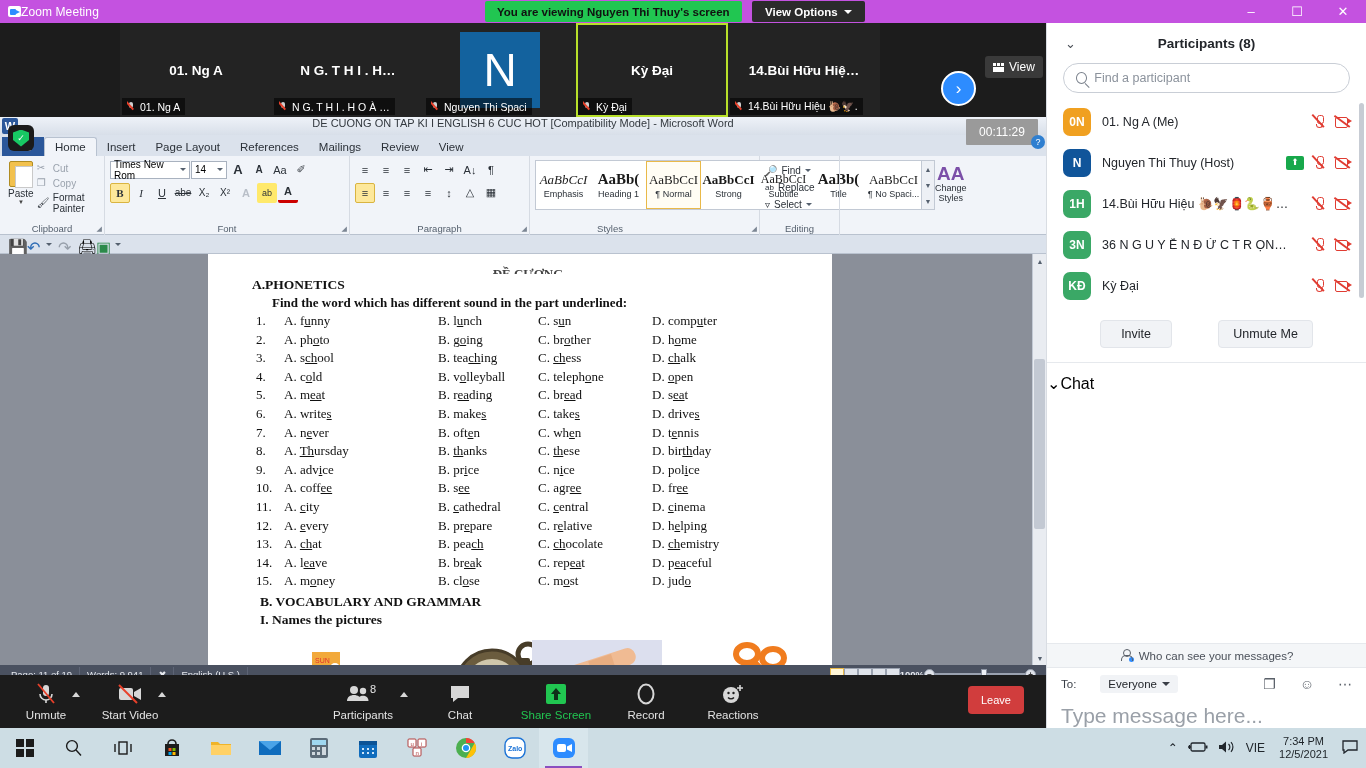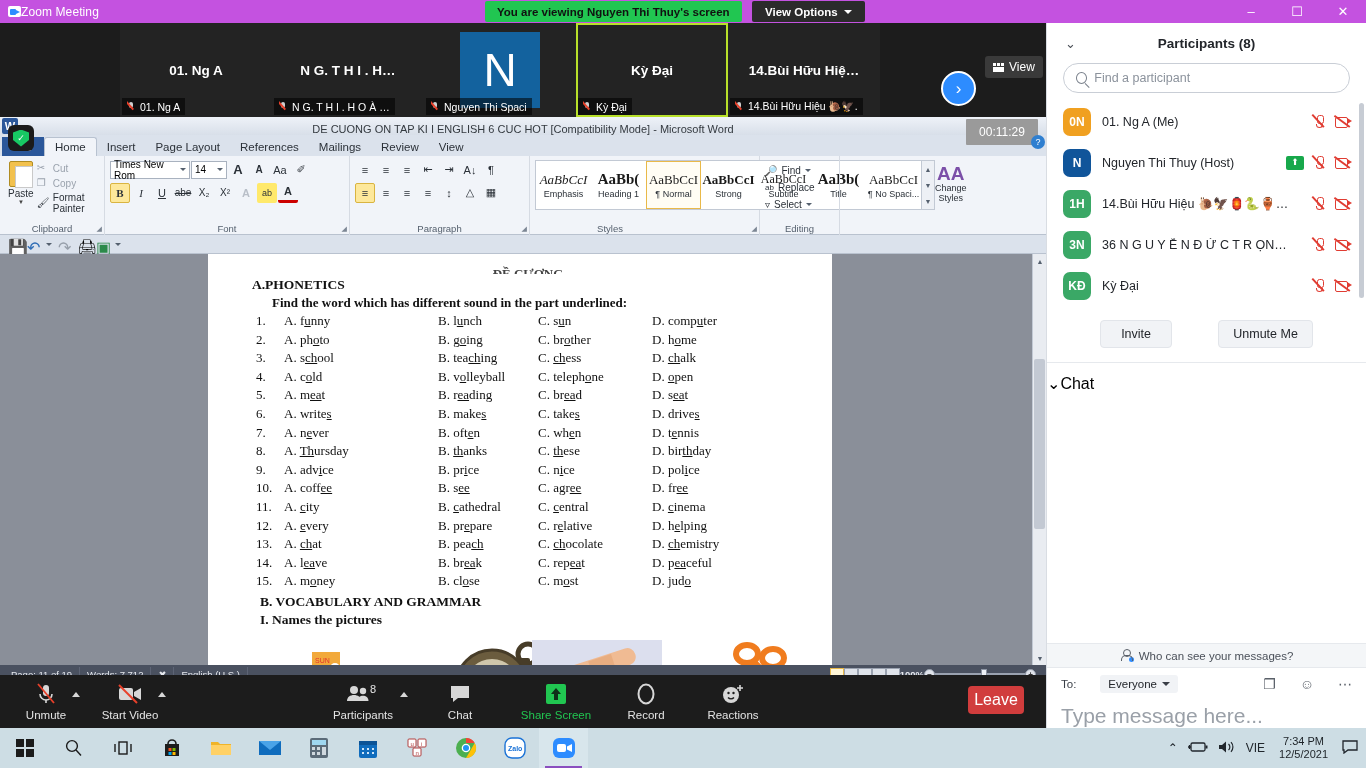--- a/index.html
+++ b/index.html
@@ -79,21 +79,21 @@
      linear-gradient(#fff,#fff) 0 4px/11px 5px no-repeat;}
 
   
   #word-window{
     position:absolute;left:0;top:117px;width:1046px;height:566px;
     background:#d4d9e2;overflow:hidden;
     font-family:"Liberation Sans", sans-serif;
   }
   #word-titlebar{height:18px;width:100%;
     background:linear-gradient(#eef2f8,#d8dfe9);
-    display:flex;align-items:flex-end;justify-content:center;position:relative;}
+    display:flex;align-items:flex-start;justify-content:center;position:relative;}
   #word-doc-title{font-size:11px;color:#33393f;}
   .word-winctrls{position:absolute;right:4px;top:0;display:flex;gap:1px;}
   .wwc{width:25px;height:16px;display:flex;align-items:center;justify-content:center;
     font-size:11px;color:#5a6270;}
   #word-timer{
     position:absolute;right:8px;top:2px;width:72px;height:26px;background:#9a9a9a;
     color:#fff;font-size:12px;display:flex;align-items:center;justify-content:center;
     border-radius:1px;z-index:5;
   }
   #word-help{position:absolute;right:1px;top:18px;width:14px;height:14px;border-radius:50%;
@@ -221,21 +221,21 @@
   #zoom-toolbar{position:absolute;left:0;top:675px;width:1046px;height:53px;background:#1c1c1c;
     display:flex;align-items:center;}
   .zt-btn{display:flex;flex-direction:column;align-items:center;justify-content:center;width:60px;
     cursor:pointer;gap:3px;}
   .zt-btn .lbl{color:#e3e3e3;font-size:11.5px;}
   .zt-btn .lbl.green{color:#21c651;}
   .zt-ico{height:23px;display:flex;align-items:center;justify-content:center;}
   .caret-up{width:0;height:0;border-left:4px solid transparent;border-right:4px solid transparent;
     border-bottom:5px solid #d7d7d7;cursor:pointer;}
   #leave-btn{position:absolute;right:22px;top:11px;width:56px;height:28px;background:#d13d3d;
-    color:#fff;font-size:16px;border-radius:4px;display:flex;align-items:center;
+    color:#fff;font-size:11px;border-radius:4px;display:flex;align-items:center;
     justify-content:center;cursor:pointer;}
 
   
   #right-panel{position:absolute;left:1046px;top:23px;width:320px;height:705px;background:#fff;
     border-left:1px solid #d9dde3;display:flex;flex-direction:column;}
   .panel-head{height:40px;display:flex;align-items:center;position:relative;flex:0 0 auto;}
   .panel-head .chev{position:absolute;left:18px;top:13px;color:#4a4f57;font-size:13px;cursor:pointer;}
   .panel-head .ptitle{width:100%;text-align:center;font-size:13.5px;font-weight:bold;color:#23262b;}
   #search-wrap{padding:0 16px 8px 16px;flex:0 0 auto;}
   #search-box{height:30px;border:1px solid #c9ced6;border-radius:16px;display:flex;align-items:center;
@@ -712,21 +712,21 @@
 
     <div id="vscroll">
       <div class="arrow" style="top:0">▲</div>
       <div class="thumbbar"></div>
       <div class="arrow" style="bottom:0">▼</div>
     </div>
   </div>
 
   <div id="word-status">
     <div class="sb-item">Page: 11 of 19</div>
-    <div class="sb-item">Words: 7,712</div>
+    <div class="sb-item">Words: 9,941</div>
     <div class="sb-item">✖</div>
     <div class="sb-item">English (U.S.)</div>
     <div class="sb-right">
       <span class="vbtn sel"></span>
       <span class="vbtn"></span>
       <span class="vbtn"></span>
       <span class="vbtn"></span>
       <span class="vbtn"></span>
       <span>100%</span>
       <span class="zoomcirc">−</span>

